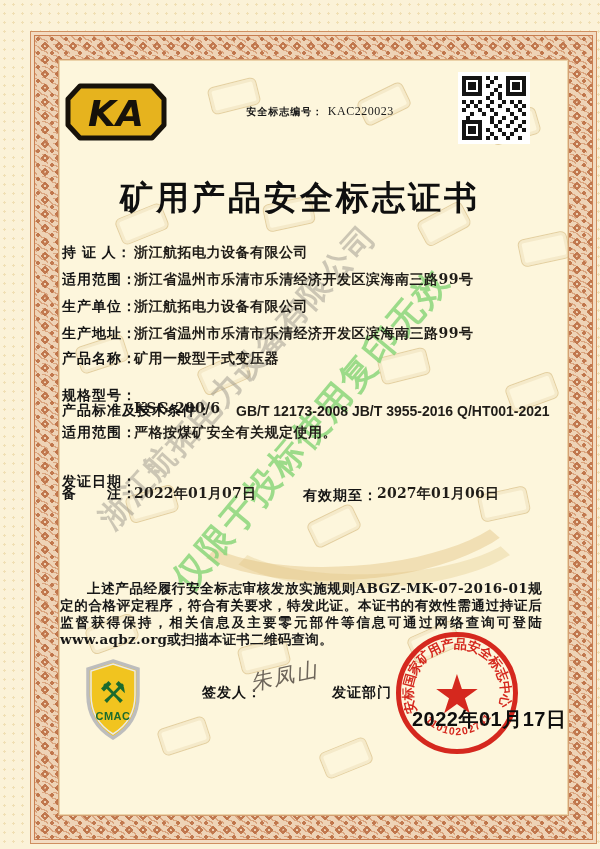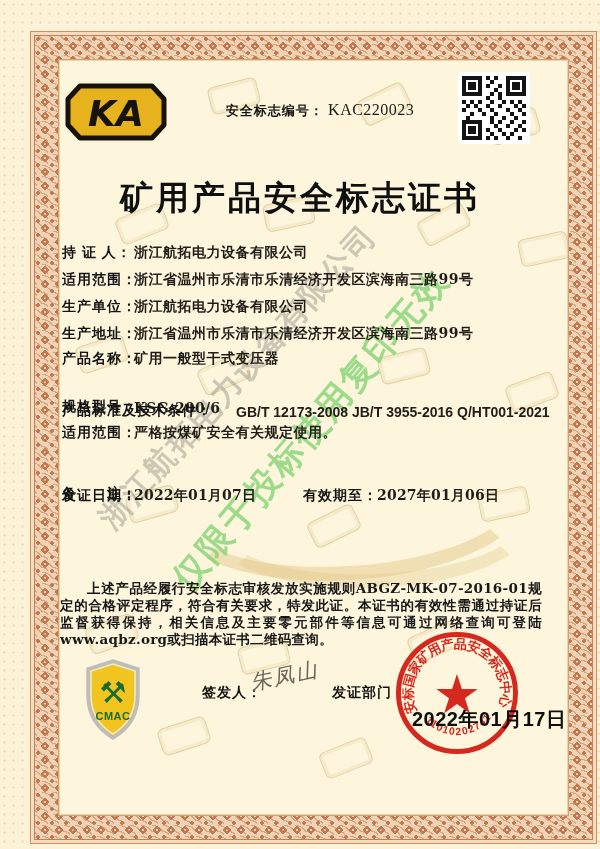--- a/index.html
+++ b/index.html
@@ -57,22 +57,22 @@
   .wm-gray{left:-81px;top:296px;font-size:31px;letter-spacing:2px;color:rgba(150,146,136,.48);
            transform:rotate(-48deg);font-family:"DejaVu Serif",serif;}
   .wm-green{left:-8px;top:346px;font-size:35px;letter-spacing:2px;color:rgba(134,212,118,.82);
            transform:rotate(-50deg);font-family:"DejaVu Serif",serif;}
 
   .content{position:absolute;inset:0;}
 
   
   .ka-logo{position:absolute;left:64px;top:82px;}
   .certno{position:absolute;left:178px;top:101px;width:284px;text-align:center;white-space:nowrap;}
-  .certno .lbl{font-weight:bold;font-size:13px;color:#161616;letter-spacing:1px;}
-  .certno .num{font-family:"Liberation Serif",serif;font-size:16px;color:#1b1b1b;letter-spacing:.5px;}
+  .certno .lbl{font-weight:bold;font-size:10px;color:#161616;letter-spacing:1px;}
+  .certno .num{font-family:"Liberation Serif",serif;font-size:12px;color:#1b1b1b;letter-spacing:.5px;}
   .qr{position:absolute;left:458px;top:72px;width:72px;height:72px;background:#fff;}
   .f{position:absolute;width:12px;height:12px;border:4px solid #141414;}
   .f::after{content:"";position:absolute;left:2px;top:2px;width:8px;height:8px;background:#141414;}
   .f-tl{left:4px;top:4px}.f-tr{left:48px;top:4px}.f-bl{left:4px;top:48px}
   .mods{position:absolute;left:4px;top:4px;width:4px;height:4px;background:transparent;
     box-shadow:
       24px 0 #141414,32px 0 #141414,28px 4px #141414,36px 8px #141414,24px 8px #141414,
       32px 12px #141414,28px 16px #141414,36px 16px #141414,24px 20px #141414,36px 20px #141414,
       0 24px #141414,8px 24px #141414,16px 24px #141414,28px 24px #141414,40px 24px #141414,
       48px 24px #141414,56px 24px #141414,4px 28px #141414,12px 28px #141414,24px 28px #141414,
@@ -81,21 +81,21 @@
       32px 36px #141414,48px 36px #141414,60px 36px #141414,4px 40px #141414,28px 40px #141414,
       40px 40px #141414,52px 40px #141414,28px 44px #141414,36px 44px #141414,48px 44px #141414,
       60px 44px #141414,32px 48px #141414,44px 48px #141414,56px 48px #141414,24px 52px #141414,
       36px 52px #141414,52px 52px #141414,60px 52px #141414,28px 56px #141414,40px 56px #141414,
       48px 56px #141414,24px 60px #141414,32px 60px #141414,44px 60px #141414,56px 60px #141414;}
 
   .title{position:absolute;left:0;right:0;top:176px;text-align:center;
     font-family:Liberation Serif, serif;font-weight:bold;font-size:33px;letter-spacing:3px;color:#0f0f0f;}
 
   
-  .row{position:absolute;left:62px;display:flex;align-items:flex-end;white-space:nowrap;}
+  .row{position:absolute;left:62px;display:flex;align-items:center;white-space:nowrap;}
   .row .lbl{font-weight:bold;font-size:14px;color:#141414;width:72px;flex:none;letter-spacing:1px;}
   .row .val{font-size:14px;color:#201d18;font-family:"DejaVu Serif",serif;font-weight:bold;letter-spacing:.5px;}
   .row.wide .lbl{width:auto;}
   .row.wide .val{margin-left:24px;font-family:"Liberation Sans",sans-serif;letter-spacing:0;}
   .val-sans{font-family:Liberation Serif, serif;letter-spacing:.2px !important;margin-top:24px;}
   .r0{top:244px}.r1{top:271px}.r2{top:298px}.r3{top:325px}
   .r4{top:350px}.r5{top:376px}.r6{top:402px}.r7{top:424px}
   .row-dates{top:458px}
   .row-dates .v1{width:169px;flex:none;}
   .row-dates .lbl2{font-weight:bold;font-size:14px;color:#141414;width:74px;flex:none;letter-spacing:1px;margin-top:29px;}

